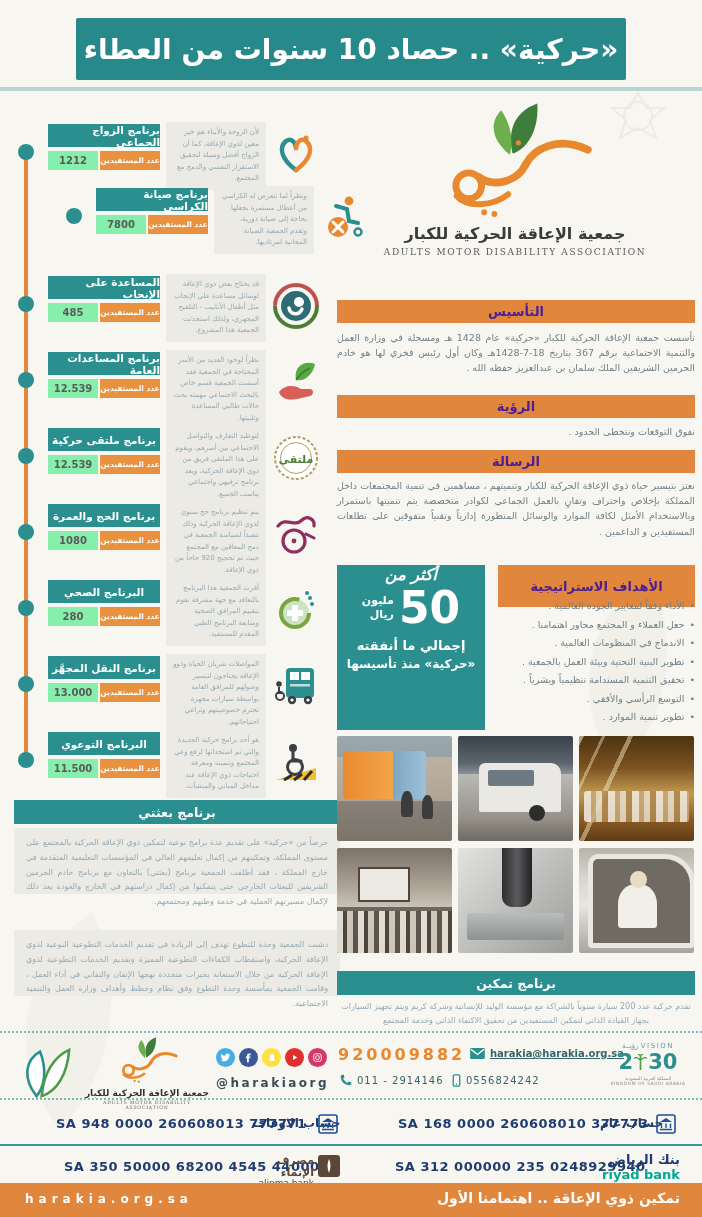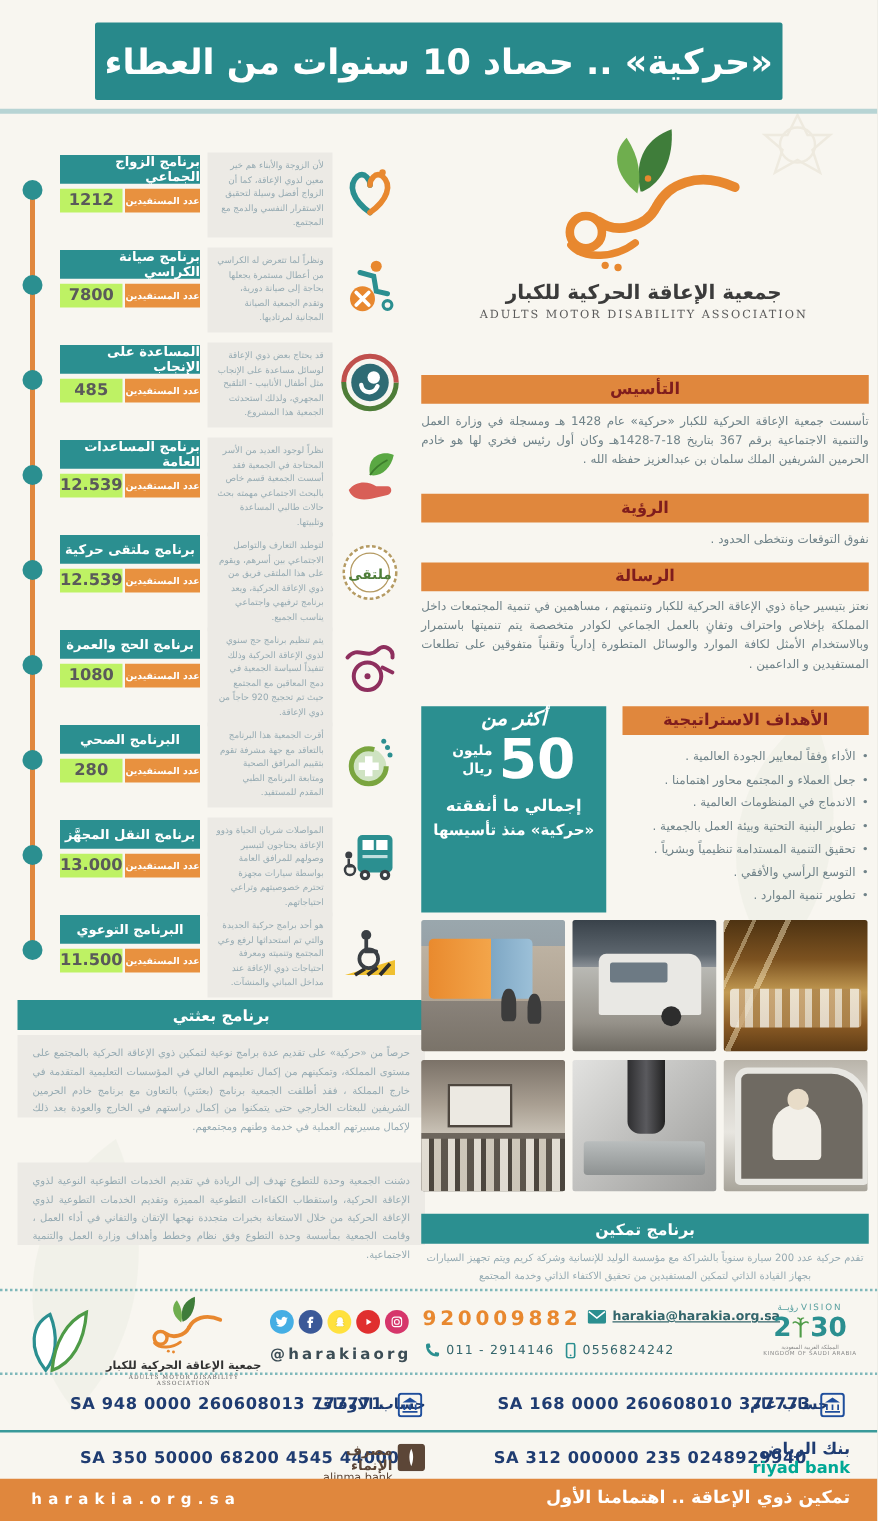--- a/index.html
+++ b/index.html
@@ -16,38 +16,38 @@
   
   .ornament{opacity:.45;}
   .watermark{opacity:.05;}
 
   
   .tl-line{left:24px;top:150px;width:4px;height:612px;background:#e0873d;border-radius:2px;}
   .tl-item{left:0;width:330px;height:72px;}
   .tl-dot{position:absolute;left:18px;top:22px;width:16px;height:16px;border-radius:50%;background:#2b8f90;}
   .tl-title{position:absolute;left:48px;top:2px;width:112px;height:23px;background:#2b8f90;color:#fff;
             font-size:10.5px;font-weight:bold;direction:rtl;}
-  .tl-num{position:absolute;left:48px;top:29px;width:50px;height:19px;background:#bef264;color:#5a5a5a;
-          font-size:13px;font-weight:bold;}
+  .tl-num{position:absolute;left:48px;top:29px;width:50px;height:19px;background:#86efac;color:#5a5a5a;
+          font-size:10px;font-weight:bold;}
   .tl-lbl{position:absolute;left:100px;top:29px;width:60px;height:19px;background:#e8913f;color:#fff;
           font-size:7.5px;font-weight:bold;direction:rtl;}
   .tl-desc{position:absolute;left:166px;top:0;width:100px;min-height:68px;background:#eceae5;
            color:#95aab2;font-size:7px;line-height:1.65;padding:5px 7px;box-sizing:border-box;
            direction:rtl;text-align:right;}
   .tl-icon{position:absolute;left:272px;top:8px;width:48px;height:48px;}
 
   
   .sec-teal-hdr{background:#2b8f90;color:#fff;font-weight:bold;font-size:12.5px;direction:rtl;}
   .sec-text{background:#eceae5;color:#95aab2;font-size:8px;line-height:1.85;padding:8px 12px;
             box-sizing:border-box;direction:rtl;text-align:justify;}
 
   
   .logo-ar{font-size:16px;color:#3b3b3b;font-weight:bold;direction:rtl;}
   .logo-en{font-size:9px;letter-spacing:1.6px;color:#5a5a5a;font-family:"DejaVu Serif","Liberation Serif",serif;}
-  .right-hdr{background:#e0873d;color:#7f1d1d;font-weight:bold;font-size:13px;direction:rtl;}
+  .right-hdr{background:#e0873d;color:#4c1d95;font-weight:bold;font-size:13px;direction:rtl;}
   .right-text{color:#6f8288;font-size:9.5px;line-height:1.6;direction:rtl;text-align:justify;}
   .goal-row{direction:rtl;color:#6f8288;font-size:9.5px;line-height:18.5px;text-align:right;}
   .goal-row .blt{color:#6f8288;margin-left:5px;}
   .stat-box{left:337px;top:565px;width:148px;height:165px;background:#2b8f90;color:#fff;
             text-align:center;direction:rtl;}
   .stat-pre{font-size:16px;font-weight:bold;margin-top:0;font-style:italic;}
   .stat-mid{display:flex;justify-content:center;align-items:center;gap:5px;direction:rtl;margin-top:2px;}
   .stat-num{font-size:44px;font-weight:bold;line-height:1;}
   .stat-units{display:flex;flex-direction:column;font-weight:bold;font-size:11px;line-height:1.25;text-align:right;}
   .stat-l1{font-size:13px;font-weight:bold;margin-top:8px;}
@@ -132,21 +132,21 @@
     <div class="tl-num flexc">1212</div>
     <div class="tl-lbl flexc">عدد المستفيدين</div>
     <div class="tl-desc">لأن الزوجة والأبناء هم خير معين لذوي الإعاقة، كما أن الزواج أفضل وسيلة لتحقيق الاستقرار النفسي والدمج مع المجتمع.</div>
     <svg class="tl-icon" viewBox="0 0 48 48">
       <path d="M24 40 C10 30 6 18 14 11 C20 7 24 14 24 18" fill="none" stroke="#2b8f90" stroke-width="4.5" stroke-linecap="round"></path>
       <path d="M24 40 C38 30 42 18 34 11 C28 7 24 14 24 18" fill="none" stroke="#e8882f" stroke-width="4.5" stroke-linecap="round"></path>
       <circle cx="34" cy="8" r="2.6" fill="#e8882f"></circle>
     </svg>
   </div>
 
-  <div class="abs tl-item" style="top:198px;">
+  <div class="abs tl-item" style="top:186px;margin-left:48px;">
     <div class="tl-dot"></div>
     <div class="tl-title flexc">برنامج صيانة الكراسي</div>
     <div class="tl-num flexc">7800</div>
     <div class="tl-lbl flexc">عدد المستفيدين</div>
     <div class="tl-desc">ونظراً لما تتعرض له الكراسي من أعطال مستمرة يجعلها بحاجة إلى صيانة دورية، وتقدم الجمعية الصيانة المجانية لمرتاديها.</div>
     <svg class="tl-icon" viewBox="0 0 48 48">
       <path d="M16 12 L27 15 L29 27 L38 29" fill="none" stroke="#2b8f90" stroke-width="4" stroke-linecap="round"></path>
       <circle cx="29" cy="7" r="4.4" fill="#e8882f"></circle>
       <circle cx="18" cy="33" r="10" fill="#e8882f"></circle>
       <path d="M13 28 L23 38 M23 28 L13 38" stroke="#fff" stroke-width="3" stroke-linecap="round"></path>
@@ -297,21 +297,21 @@
       <span class="stat-num">50</span>
       <span class="stat-units">
         <span>مليون</span>
         <span>ريال</span>
       </span>
     </div>
     <div class="stat-l1">إجمالي ما أنفقته</div>
     <div class="stat-l2">«حركية» منذ تأسيسها</div>
   </div>
 
-  <div class="abs right-hdr flexc" style="left:498px;top:565px;width:197px;height:23px;">الأهداف الاستراتيجية</div>
+  <div class="abs right-hdr flexc" style="left:498px;top:565px;width:197px;height:42px;">الأهداف الاستراتيجية</div>
   <div class="abs" style="left:445px;top:597px;width:250px;">
     <div class="goal-row"><span class="blt">•</span><span>الأداء وفقاً لمعايير الجودة العالمية .</span></div>
     <div class="goal-row"><span class="blt">•</span><span>جعل العملاء و المجتمع محاور اهتمامنا .</span></div>
     <div class="goal-row"><span class="blt">•</span><span>الاندماج في المنظومات العالمية .</span></div>
     <div class="goal-row"><span class="blt">•</span><span>تطوير البنية التحتية وبيئة العمل بالجمعية .</span></div>
     <div class="goal-row"><span class="blt">•</span><span>تحقيق التنمية المستدامة تنظيمياً وبشرياً .</span></div>
     <div class="goal-row"><span class="blt">•</span><span>التوسع الرأسي والأفقي .</span></div>
     <div class="goal-row"><span class="blt">•</span><span>تطوير تنمية الموارد .</span></div>
   </div>
 

